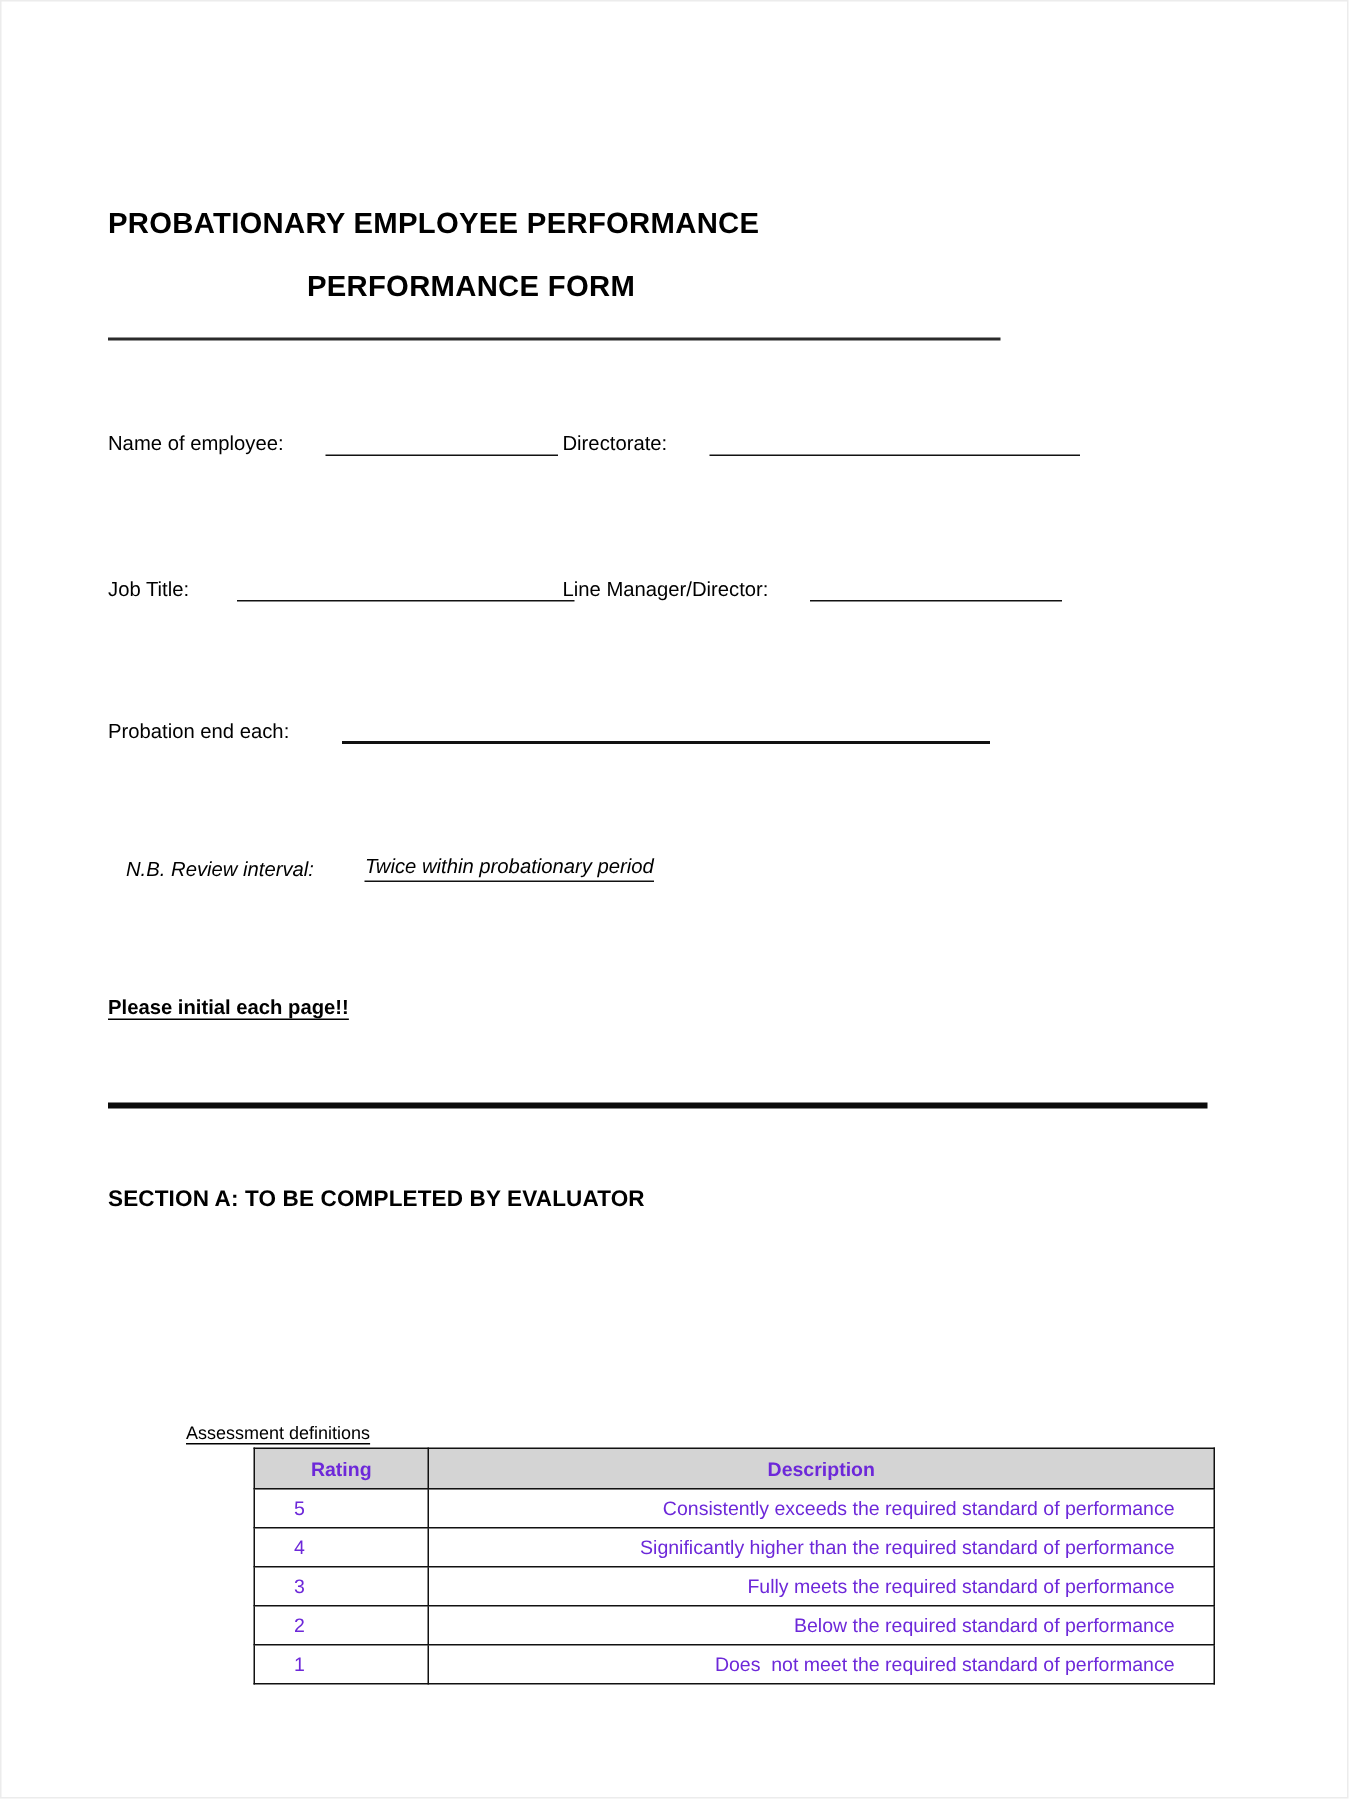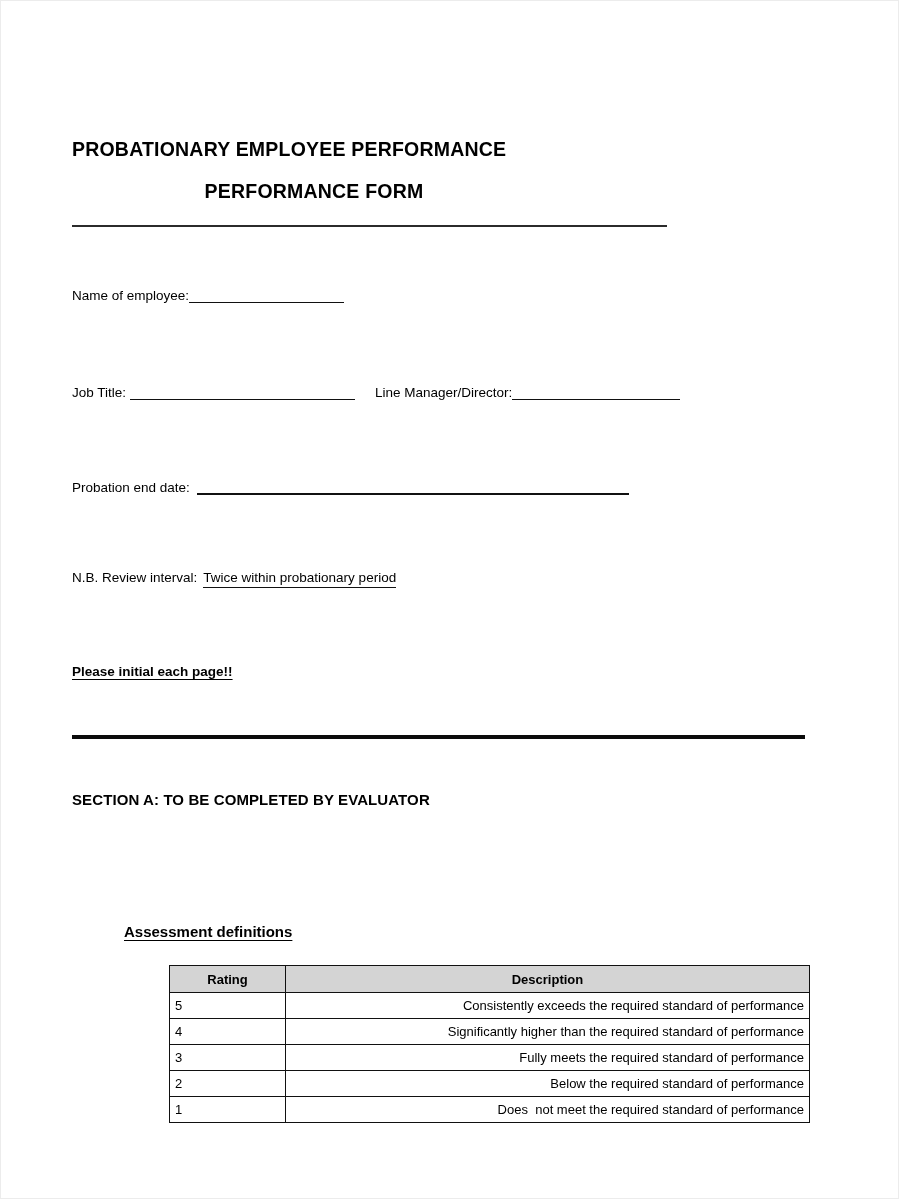--- a/index.html
+++ b/index.html
@@ -67,22 +67,23 @@
   .field-row {
     position: absolute;
     left: 72px;
     width: 760px;
     height: 22px;
   }
   .field {
     position: absolute;
     bottom: 0;
     display: flex;
-    align-items: flex-start;
-    white-space: nowrap;
+    align-items: flex-end;
+    white-space: nowrap;
+    gap: 28px;
   }
   .field-label {
     font-size: 13.5px;
     line-height: 16px;
     color: #000;
   }
   .blank {
     display: inline-block;
     border-bottom: 1.6px solid #111;
     height: 14px;
@@ -107,21 +108,21 @@
   .f-manager { left: 303px; margin-top: 12px; }
   .f-manager .blank { width: 168px; }
 
   
   .row-prob { top: 474px; }
   .f-prob { left: 0px; }
   .f-prob .blank-dashes { width: 432px; margin-left: 7px; }
 
   
   .row-nb { top: 566px; }
-  .f-nb { left: 0px; }
+  .f-nb { left: 12px; font-style: italic; }
   .nb-value {
     font-size: 13.5px;
     line-height: 16px;
     border-bottom: 1.4px solid #111;
     padding-bottom: 1px;
     margin-left: 6px;
   }
 
   
   .initial-note {
@@ -160,44 +161,44 @@
     position: absolute;
     left: 72px;
     top: 872px;
     font-size: 13.5px;
     white-space: nowrap;
   }
 
   .subheading {
     position: absolute;
     left: 124px;
-    top: 923px;
-    font-size: 15px;
-    font-weight: bold;
+    top: 948px;
+    font-size: 12px;
+    font-weight: normal;
     text-decoration: underline;
     text-underline-offset: 3px;
     white-space: nowrap;
   }
 
   
   .rating-table {
     position: absolute;
     left: 169px;
     top: 965px;
     width: 641px;
     border-collapse: collapse;
     table-layout: fixed;
   }
   .rating-table td, .rating-table th {
     border: 1.4px solid #111;
     font-size: 13px;
     height: 25px;
-    padding: 0 5px;
+    padding: 0 26px;
     vertical-align: middle;
-    color: #000000;
+    color: #6d28d9;
   }
   .rating-table thead th {
     background: #d4d4d4;
     font-weight: bold;
     text-align: center;
     height: 26px;
   }
   .col-rating { width: 116px; }
   .cell-rating { text-align: left; }
   .cell-desc { text-align: right; white-space: pre; }
@@ -214,36 +215,40 @@
     <div class="title-line title-line-2">PERFORMANCE FORM</div>
   </div>
 
   <div class="rule-thin"></div>
 
   <div class="field-row row-names">
     <div class="field f-name">
       <span class="field-label">Name of employee:</span>
       <span class="blank"></span>
     </div>
+    <div class="field f-directorate">
+      <span class="field-label">Directorate:</span>
+      <span class="blank"></span>
+    </div>
   </div>
 
   <div class="field-row row-job">
     <div class="field f-job">
       <span class="field-label">Job Title:</span>
       <span class="blank"></span>
     </div>
     <div class="field f-manager">
       <span class="field-label">Line Manager/Director:</span>
       <span class="blank"></span>
     </div>
   </div>
 
   <div class="field-row row-prob">
     <div class="field f-prob">
-      <span class="field-label">Probation end date:</span>
+      <span class="field-label">Probation end each:</span>
       <span class="blank-dashes"></span>
     </div>
   </div>
 
   <div class="field-row row-nb">
     <div class="field f-nb">
       <span class="field-label">N.B. Review interval:</span>
       <span class="nb-value">Twice within probationary period</span>
     </div>
   </div>

